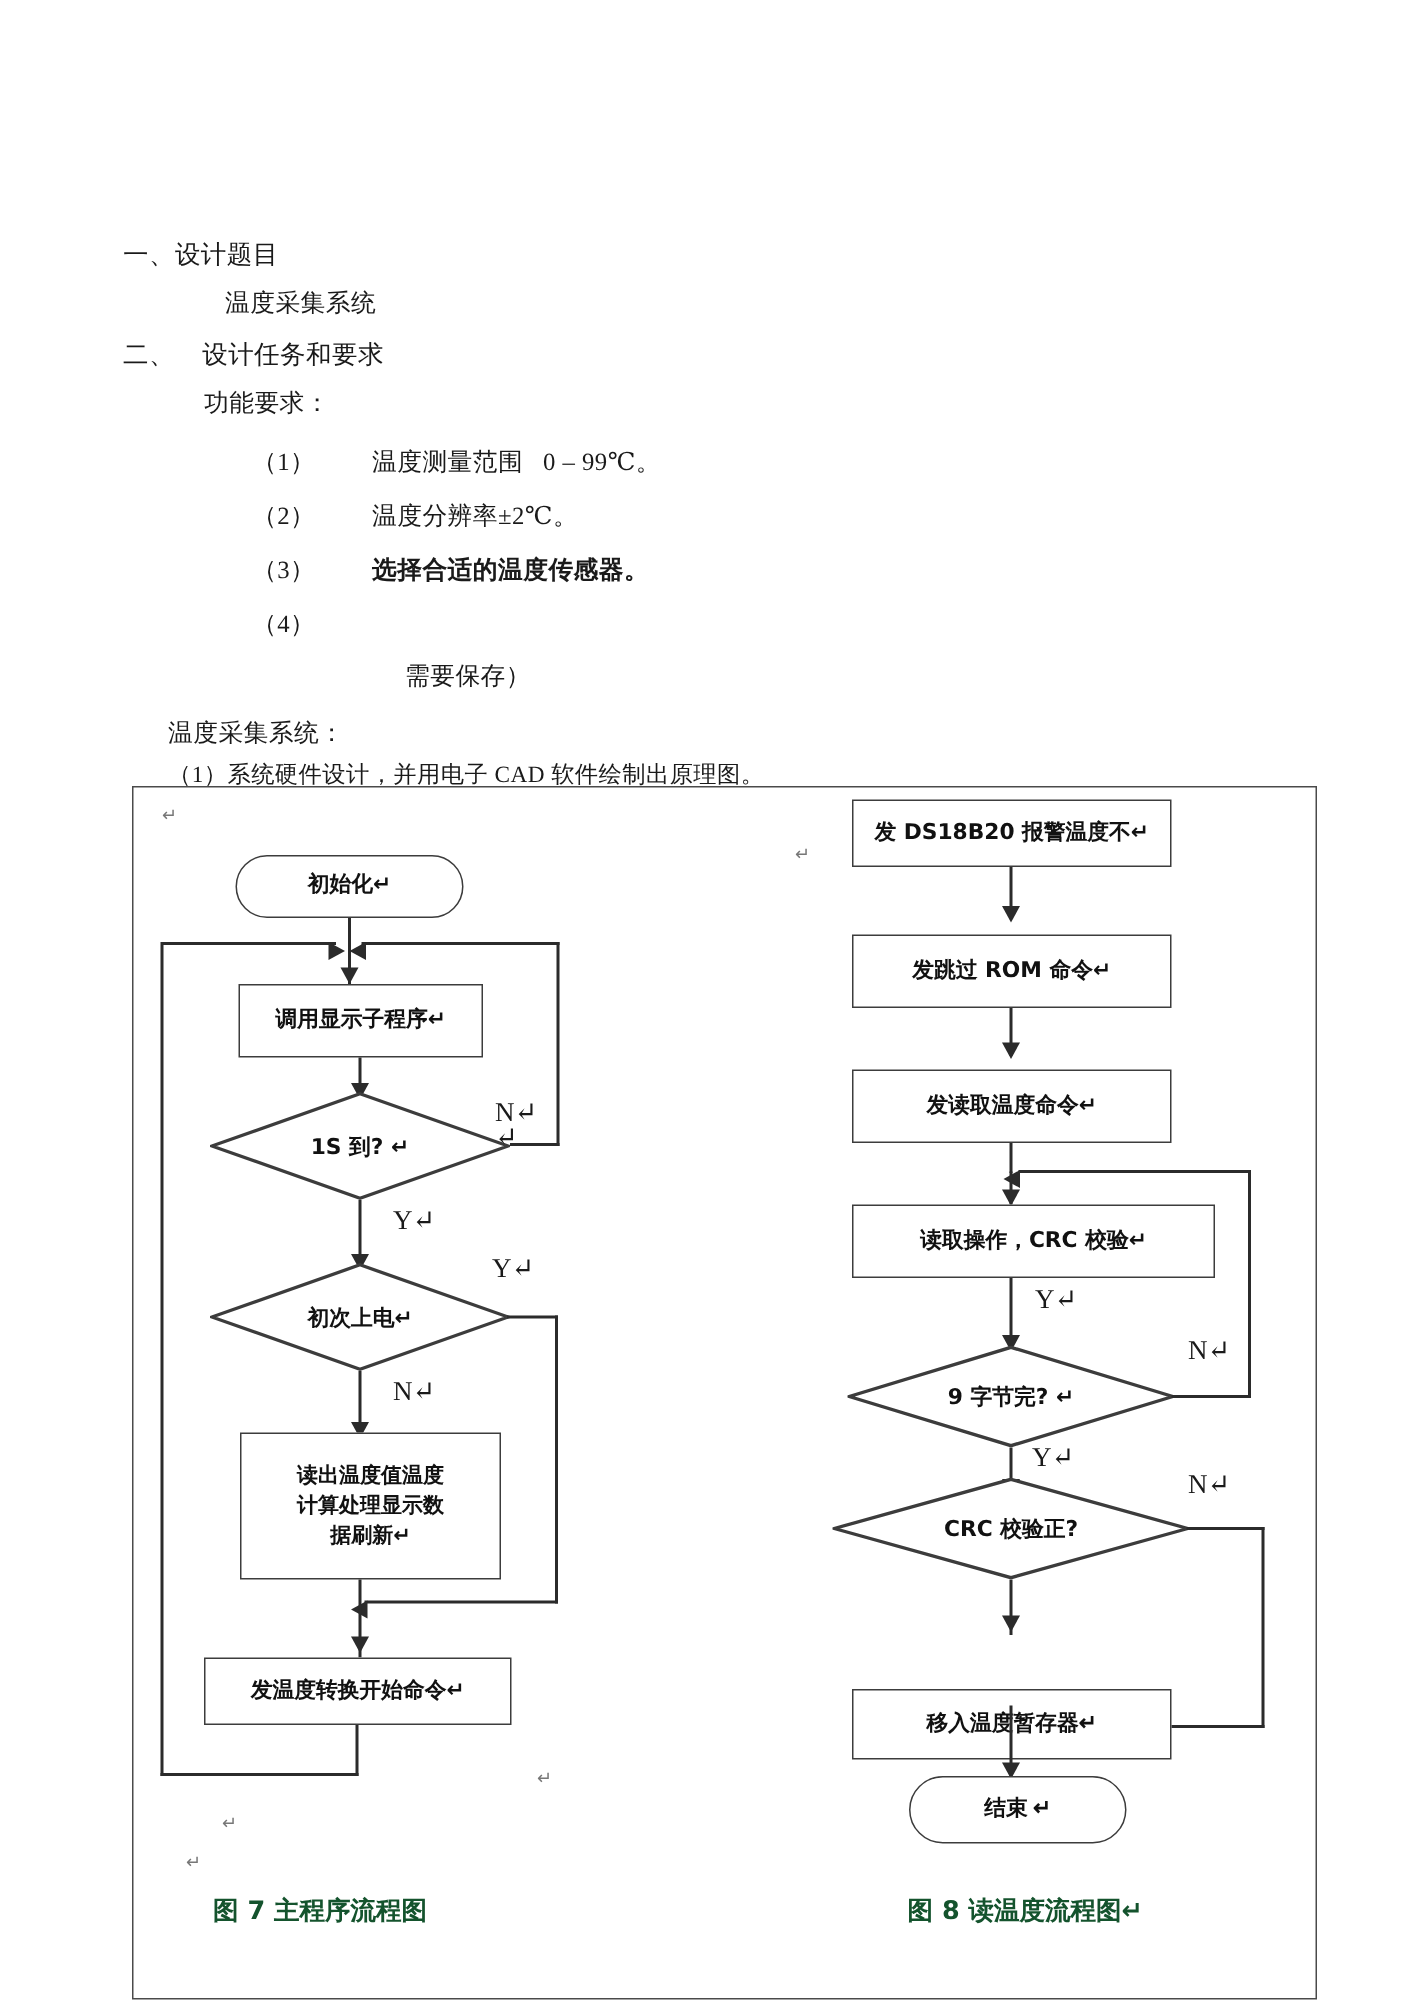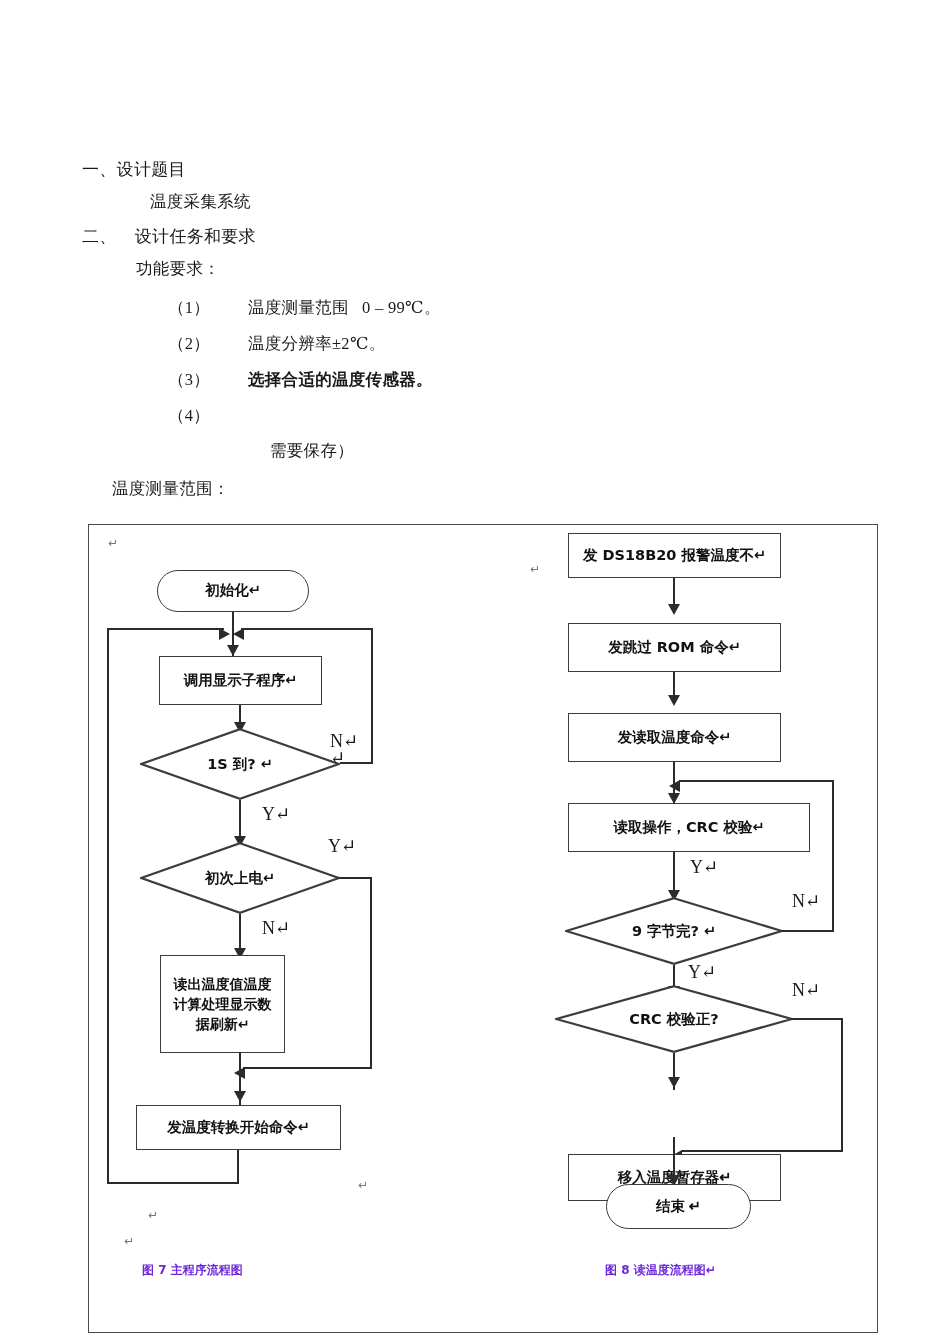--- a/index.html
+++ b/index.html
@@ -137,23 +137,23 @@
     font-family: "DejaVu Sans", sans-serif;
     font-size: 12px;
     color: #777777;
     white-space: pre;
   }
 
   
   .caption {
     position: absolute;
     font-family: "DejaVu Sans", "Liberation Sans", sans-serif;
-    font-size: 12px;
+    font-size: 17px;
     font-weight: bold;
-    color: #6d28d9;
+    color: #14532d;
     white-space: pre;
   }
 </style>
 </head>
 <body>
 
 <div class="page">
 
   <div class="txt t-head" style="left:82px; top:160px;">一、设计题目</div>
 
@@ -168,22 +168,23 @@
 
   <div class="txt t-body" style="left:168px; top:334px;">（2）</div>
   <div class="txt t-body" style="left:248px; top:334px;">温度分辨率±2℃。</div>
 
   <div class="txt t-body" style="left:168px; top:370px;">（3）</div>
   <div class="txt t-body" style="left:248px; top:370px;font-weight:bold;">选择合适的温度传感器。</div>
 
   <div class="txt t-body" style="left:168px; top:406px;">（4）</div>
   <div class="txt t-body" style="left:270px; top:441px;">需要保存）</div>
 
-  <div class="txt t-body" style="left:112px; top:479px;">温度测量范围：</div>
-
+  <div class="txt t-body" style="left:112px; top:479px;">温度采集系统：</div>
+
+  <div class="txt t-small" style="left:112px; top:508px;">（1）系统硬件设计，并用电子 CAD 软件绘制出原理图。</div>
 
   <div class="figure-frame"></div>
 
   <div class="fc" style="left:0; top:0; width:950px; height:1344px;">
 
     <div class="node term" style="left:157px; top:570px; width:152px; height:42px;">初始化↵</div>
 
     <div class="ln v" style="left:232.1px; top:612px; height:44px;"></div>
     <div class="arr down" style="left:226.6px; top:645px;"></div>
 
@@ -223,21 +224,21 @@
     </div>
 
     <div class="ln h" style="left:338px; top:877.2px; width:34px;"></div>
     <div class="ln v" style="left:370.2px; top:877px; height:192px;"></div>
     <div class="ln h" style="left:243px; top:1067.4px; width:129px;"></div>
     <div class="arr left" style="left:234px; top:1067px;"></div>
 
     <div class="ln v" style="left:239.1px; top:914px; height:48px;"></div>
     <div class="arr down" style="left:233.6px; top:948px;"></div>
 
-    <div class="node proc" style="left:160px; top:955px; width:125px; height:98px; font-size:14px;">读出温度值温度
+    <div class="node proc" style="left:160px; top:955px; width:174px; height:98px; font-size:14px;">读出温度值温度
 计算处理显示数
 据刷新↵</div>
 
     <div class="ln v" style="left:239.1px; top:1053px; height:52px;"></div>
     <div class="arr down" style="left:233.6px; top:1091px;"></div>
 
     <div class="node proc" style="left:136px; top:1105px; width:205px; height:45px;">发温度转换开始命令↵</div>
 
     <div class="blabel" style="left:330px; top:733px; line-height:0.95; white-space:pre-line;">N↵
 ↵</div>
@@ -295,21 +296,21 @@
     </div>
 
     <div class="ln h" style="left:791px; top:1018.4px; width:52px;"></div>
     <div class="ln v" style="left:841.2px; top:1018px; height:134px;"></div>
     <div class="ln h" style="left:681px; top:1150.4px; width:162px;"></div>
     <div class="arr left" style="left:671px; top:1150px;"></div>
 
     <div class="ln v" style="left:673.1px; top:1053px; height:37px;"></div>
     <div class="arr down" style="left:667.6px; top:1077px;"></div>
 
-    <div class="node proc" style="left:568px; top:1154px; width:213px; height:47px;font-family:Liberation Serif, serif;">移入温度暂存器↵</div>
+    <div class="node proc" style="left:568px; top:1126px; width:213px; height:47px;font-family:Liberation Serif, serif;">移入温度暂存器↵</div>
 
     <div class="ln v" style="left:673.1px; top:1137px; height:50px;"></div>
     <div class="arr down" style="left:667.6px; top:1175px;"></div>
 
     <div class="node term" style="left:606px; top:1184px; width:145px; height:45px;font-family:Liberation Serif, serif;">结束  ↵</div>
 
     <div class="blabel" style="left:690px; top:856px;">Y↵</div>
     <div class="blabel" style="left:792px; top:890px;">N↵</div>
     <div class="blabel" style="left:688px; top:961px;">Y↵</div>
     <div class="blabel" style="left:792px; top:979px;">N↵</div>

